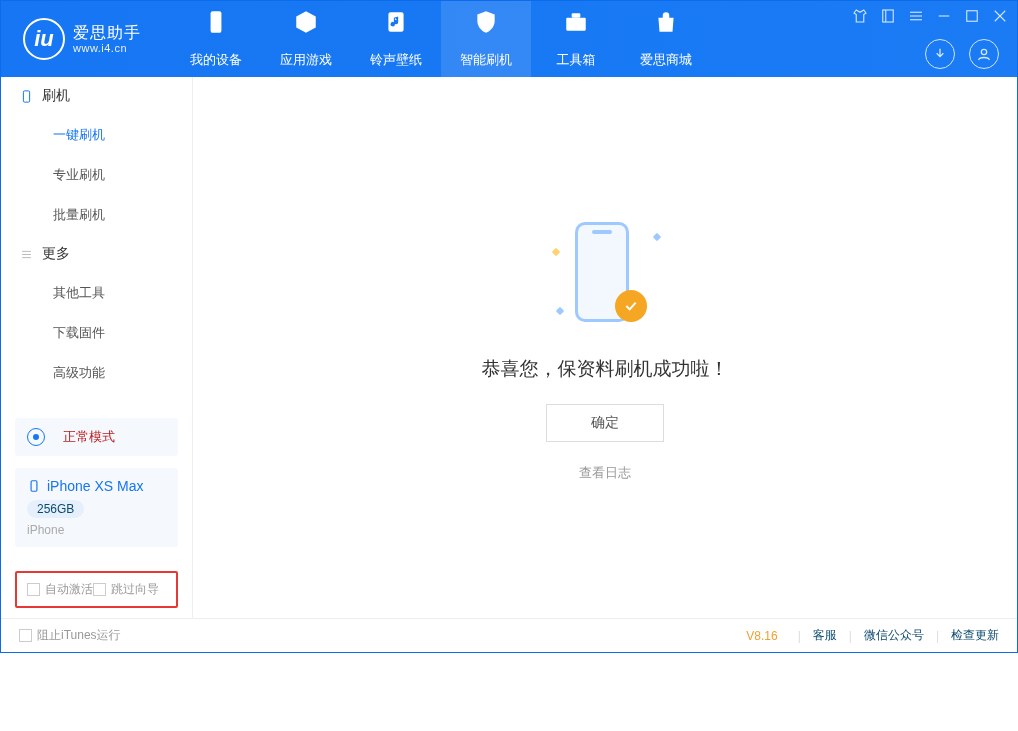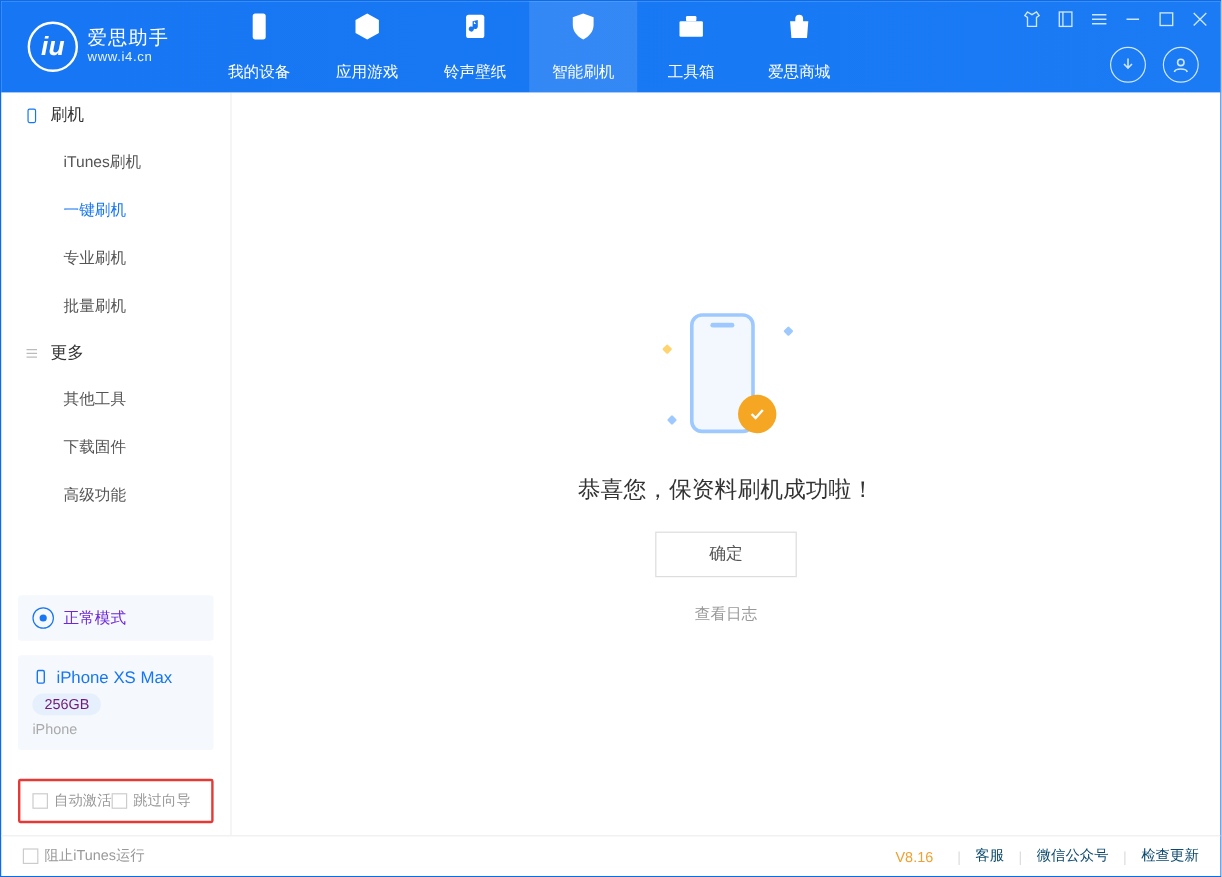--- a/index.html
+++ b/index.html
@@ -1,17 +1,17 @@
 <!DOCTYPE html>
 <html><head>
 <meta charset="utf-8">
 <style>
 * { margin: 0; padding: 0; box-sizing: border-box; font-family: "Microsoft YaHei", Arial, sans-serif; }
 body { background: #fff; }
-.app-window { width: 1018px; height: 731px; border: 1px solid #0b6be8; position: relative; display: flex; flex-direction: column; }
+.app-window { width: 1018px; height: 653px; border: 1px solid #0b6be8; position: relative; display: flex; flex-direction: column; }
 .header { height: 76px; background: linear-gradient(to right, #1676f3, #1a7bf5); color: #fff; display: flex; align-items: center; padding: 0 14px 0 22px; position: relative; }
 .logo-block { display: flex; align-items: center; margin-right: 30px; }
 .logo-circle { width: 42px; height: 42px; border: 2px solid #fff; border-radius: 50%; display: flex; align-items: center; justify-content: center; font-weight: bold; font-size: 22px; margin-right: 8px; font-style: italic; }
 .logo-text-main { font-size: 16px; font-weight: 500; letter-spacing: 1px; line-height: 1.1; }
 .logo-text-sub { font-size: 11px; opacity: .9; letter-spacing: .5px; }
 .tabs { display: flex; height: 100%; }
 .tab { width: 90px; display: flex; flex-direction: column; align-items: center; justify-content: center; cursor: pointer; gap: 16px; font-size: 13px; position: relative; }
 .tab.active { background: rgba(255,255,255,.12); }
 .tab svg { width: 26px; height: 26px; fill: #fff; }
 .win-controls-top { position: absolute; right: 8px; top: 6px; display: flex; gap: 10px; align-items: center; }
@@ -20,25 +20,25 @@
 .header-right .circ { width: 30px; height: 30px; border: 1.8px solid #cfe6ff; border-radius: 50%; display: flex; align-items: center; justify-content: center; cursor: pointer; }
 .header-right svg { width: 16px; height: 16px; stroke: #cfe6ff; fill: none; stroke-width: 2; }
 .body { flex: 1; display: flex; min-height: 0; }
 .sidebar { width: 192px; border-right: 1px solid #eee; display: flex; flex-direction: column; }
 .side-section-title { display: flex; align-items: center; gap: 8px; padding: 10px 18px; color: #333; font-size: 14px; }
 .side-section-title svg { width: 15px; height: 15px; }
 .side-item { padding: 11px 10px 11px 52px; font-size: 13px; color: #555; cursor: pointer; }
 .side-item.active { color: #1676f3; }
 .side-spacer { flex: 1; }
 .mode-box, .device-box { margin: 6px 14px; background: #f5f8fc; border-radius: 3px; padding: 10px 12px; font-size: 13px; }
-.mode-box { display: flex; align-items: center; gap: 8px; color: #6d28d9; }
+.mode-box { display: flex; align-items: center; gap: 18px; color: #b91c1c; }
 .mode-dot { width: 18px; height: 18px; border: 1.5px solid #1676f3; border-radius: 50%; display: flex; align-items: center; justify-content: center; }
 .mode-dot::after { content: ""; width: 6px; height: 6px; background: #1676f3; border-radius: 50%; }
 .device-box .dev-name { color: #1676f3; font-weight: 500; font-size: 14px; display: flex; align-items: center; gap: 6px; }
-.device-box .dev-cap { display: inline-block; margin-top: 6px; background: #e6f0fd; color: #701a75; padding: 2px 10px; border-radius: 10px; font-size: 12px; }
+.device-box .dev-cap { display: inline-block; margin-top: 6px; background: #e6f0fd; color: #0c4a6e; padding: 2px 10px; border-radius: 10px; font-size: 12px; }
 .device-box .dev-type { margin-top: 5px; color: #aaa; font-size: 12px; }
 .checkbox-row { margin: 18px 14px 10px; display: flex; align-items: center; border: 2px solid #e53935; padding: 8px 10px; border-radius: 2px; }
 .cb { display: flex; align-items: center; gap: 5px; font-size: 12px; color: #999; cursor: pointer; }
 .cb-box { width: 13px; height: 13px; border: 1px solid #ccc; background: #fff; }
 .main { flex: 1; display: flex; flex-direction: column; align-items: center; justify-content: center; gap: 22px; }
 .illus { width: 120px; height: 120px; position: relative; }
 .phone-shape { position: absolute; left: 30px; top: 8px; width: 54px; height: 100px; border: 3px solid #9ec9ff; border-radius: 10px; background: #f3f8ff; }
 .phone-shape::before { content: ""; position: absolute; top: 5px; left: 50%; transform: translateX(-50%); width: 20px; height: 4px; background: #9ec9ff; border-radius: 2px; }
 .check-badge { position: absolute; right: 18px; bottom: 12px; width: 32px; height: 32px; background: #f5a623; border-radius: 50%; display: flex; align-items: center; justify-content: center; }
 .check-badge svg { width: 16px; height: 16px; stroke: #fff; fill: none; stroke-width: 3; }
@@ -151,21 +151,20 @@
 
   <div class="body">
     <div class="sidebar">
 
       <div class="side-section-title">
         <svg viewBox="0 0 24 24" fill="none" stroke="#1676f3" stroke-width="1.6">
             <rect x="7" y="3" width="10" height="18" rx="2"></rect>
           </svg>
         <span>刷机</span>
       </div>
-      <div class="side-item">iTunes刷机</div>
       <div class="side-item active">一键刷机</div>
       <div class="side-item">专业刷机</div>
       <div class="side-item">批量刷机</div>
 
       <div class="side-section-title">
         <svg viewBox="0 0 24 24" fill="none" stroke="#bbb" stroke-width="1.6">
             <line x1="5" y1="7" x2="19" y2="7"></line>
             <line x1="5" y1="12" x2="19" y2="12"></line>
             <line x1="5" y1="17" x2="19" y2="17"></line>
           </svg>

